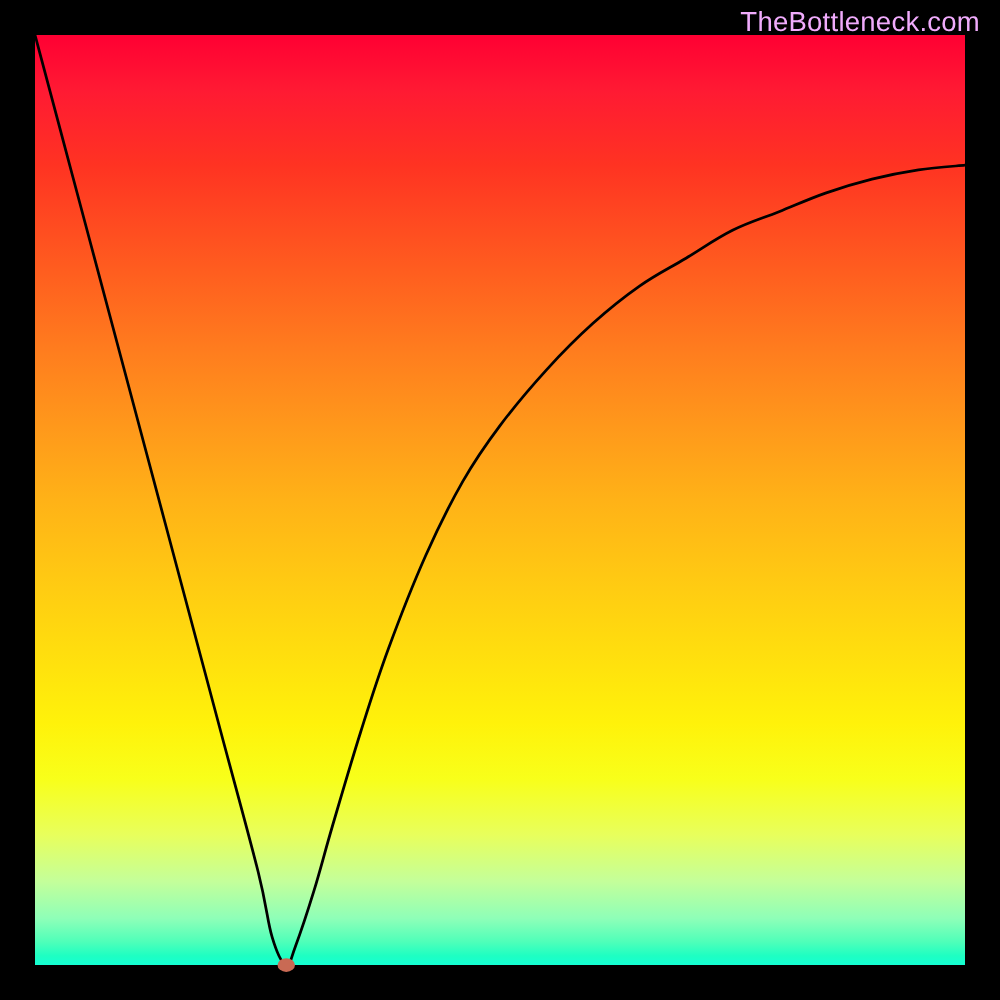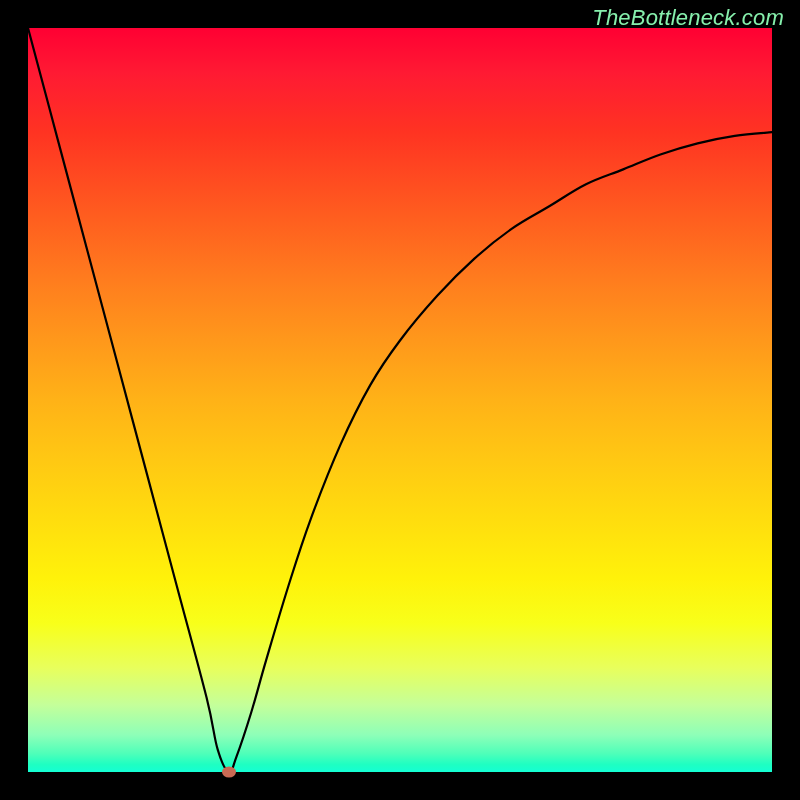--- a/index.html
+++ b/index.html
@@ -42,25 +42,24 @@
       #8effb8 95%,
       #4fffb9 97.5%,
       #1effc2 99%,
       #14ffd4 100%
     );
   }
   .watermark {
     position: absolute;
     top: 5px;
     right: 16px;
-    color: #86efac;
+    color: #f0abfc;
     font-size: 22px;
     font-weight: 500;
     letter-spacing: 0.2px;
-    font-style: italic;
   }
   .curve-svg {
     position: absolute;
     top: 28px;
     left: 28px;
     width: 744px;
     height: 744px;
     pointer-events: none;
   }
   .marker {

